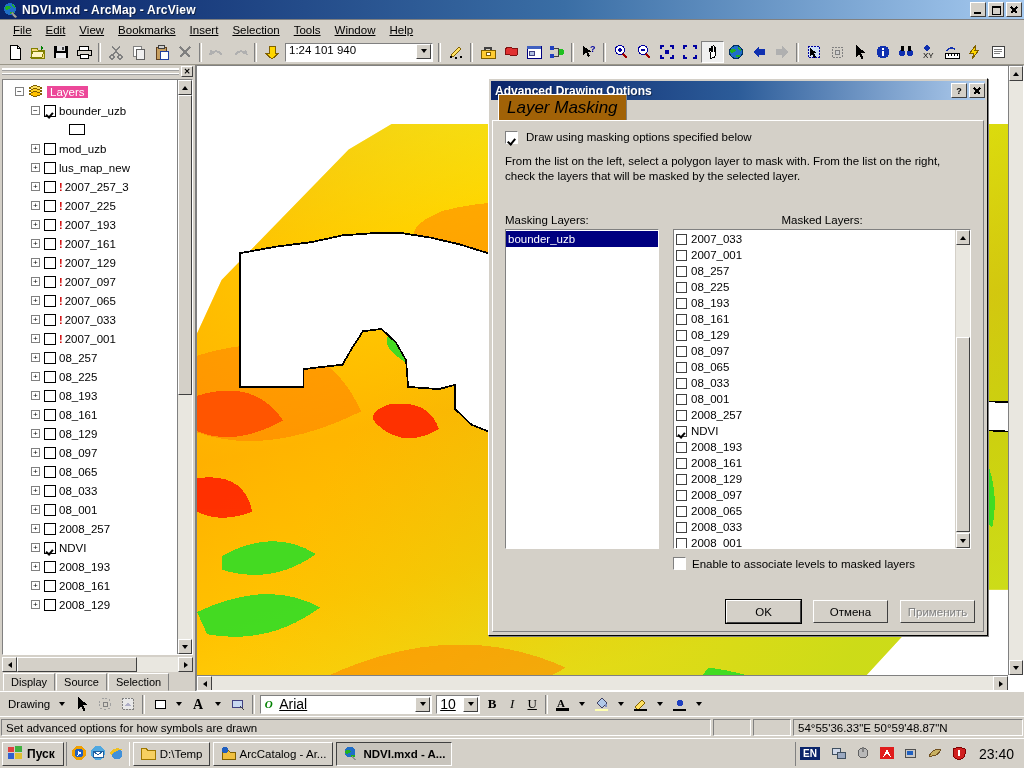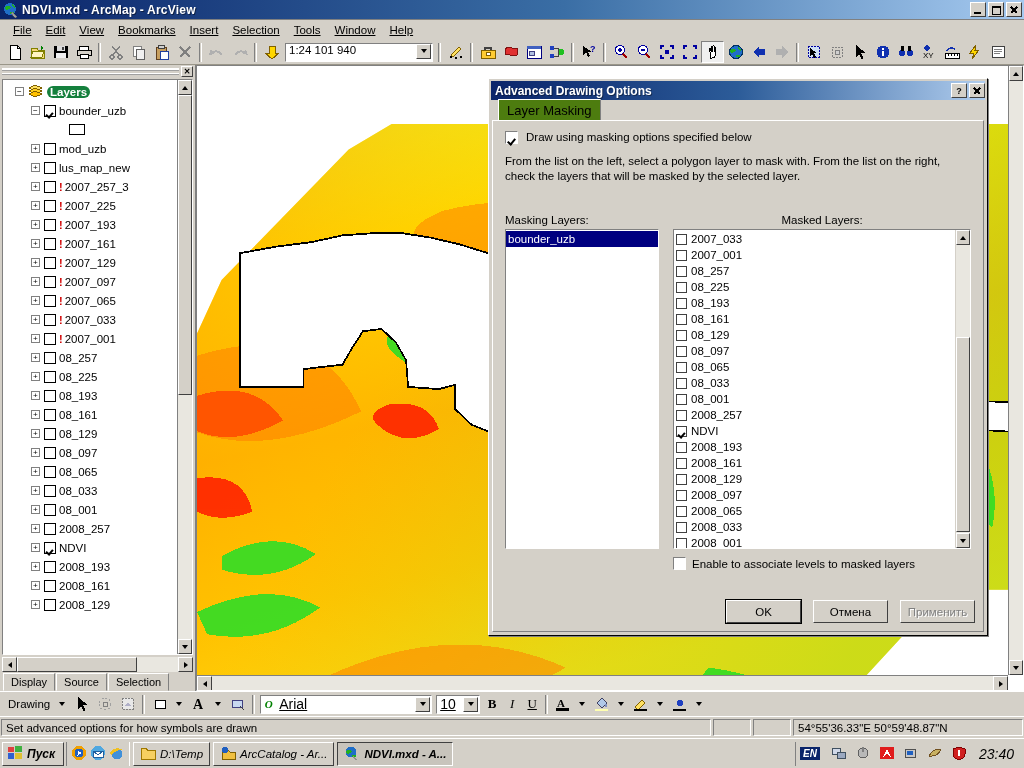--- a/index.html
+++ b/index.html
@@ -68,21 +68,21 @@
   .toc-list{ flex:1 1 auto; overflow:hidden; padding:2px 0 0 0; min-width:0;}
   .layer{ display:flex; align-items:center; height:19px; white-space:nowrap; font-size:11.5px;}
   .exp{ width:9px;height:9px;border:1px solid #808080;background:#fff;margin-right:4px;
      font-size:8px;line-height:7px;text-align:center;color:#000;flex:0 0 9px;font-family:"Liberation Mono",monospace;}
   .chk{ width:12px;height:12px;border:1px solid #000;background:#fff;margin-right:3px;flex:0 0 12px;
      position:relative;}
   .chk.on:after{ content:"";position:absolute;left:2px;top:5px;width:3px;height:5px;
      border:solid #000;border-width:0 2px 2px 0;transform:rotate(40deg);}
   .bang{ color:#d00000;font-weight:bold;margin-right:2px;font-size:11px;}
   .lname{ color:#000; }
-  .layers-root .lname{ background:#15803d;color:#fff;font-weight:bold;padding:0 3px;border-radius:6px;}
+  .layers-root .lname{ background:#ec4899;color:#fff;font-weight:normal;padding:0 3px;}
   .swatch{ width:16px;height:11px;border:1px solid #000;background:#fff;}
   
   .vsb{ width:15px;flex:0 0 15px;background:#d4d0c8;border-left:1px solid #808080;
      display:flex;flex-direction:column;}
   .sbbtn{ height:15px;flex:0 0 15px;background:#d4d0c8;border:1px solid;
      border-color:#fff #404040 #404040 #fff;display:flex;align-items:center;justify-content:center;}
   .sbtrack{ flex:1 1 auto;background:#e9e7e0; position:relative;}
   .sbthumb{ position:absolute;left:0;right:0;background:#d4d0c8;border:1px solid;
      border-color:#fff #404040 #404040 #fff;}
   .tri-up{width:0;height:0;border-left:3px solid transparent;border-right:3px solid transparent;border-bottom:4px solid #000;}
@@ -130,22 +130,22 @@
   
   .dialog{ position:absolute; left:488px; top:78px; width:500px; height:558px;
      background:#d4d0c8; border:1px solid; border-color:#fff #000 #000 #fff;
      box-shadow:1px 1px 0 #808080; display:flex; flex-direction:column; z-index:50;}
   .dlg-title{ height:19px;flex:0 0 19px;margin:2px;display:flex;align-items:center;
      background:linear-gradient(to right,#0a246a 0%,#2c5c99 50%,#b0cdee 100%);
      color:#fff;font-weight:bold;font-size:12px;padding-left:4px;}
   .dlg-title .t{flex:1 1 auto;text-shadow:1px 1px 0 rgba(0,0,0,.4);}
   .dlg-body{ flex:1 1 auto; margin:0 3px 3px 3px; position:relative;}
   .tabstrip{ display:flex; align-items:flex-end; height:19px; padding-left:6px;}
-  .dtab{ padding:3px 8px 3px 8px;font-size:13px;background:#4d7c0f;
-     border:1px solid;border-color:#fff #808080 #d4d0c8 #fff;position:relative;top:1px;}
+  .dtab{ padding:3px 8px 3px 8px;font-size:17px;background:#a16207;
+     border:1px solid;border-color:#fff #808080 #d4d0c8 #fff;position:relative;top:1px;font-style:italic;}
   .tabpanel{ position:absolute;left:0;right:0;top:18px;bottom:0;background:#d4d0c8;
      border:1px solid;border-color:#fff #808080 #808080 #fff;padding:10px 12px;}
   .dchk{ display:flex;align-items:flex-start;gap:8px;font-size:11.5px;margin-bottom:10px;}
   .dchkbox{ width:13px;height:13px;background:#fff;border:1px solid;
      border-color:#808080 #fff #fff #808080;position:relative;flex:0 0 13px;}
   .dchkbox.on:after{ content:"";position:absolute;left:3px;top:5px;width:3px;height:6px;
      border:solid #000;border-width:0 2px 2px 0;transform:rotate(40deg);}
   .instr{ font-size:11.5px;line-height:15px;margin-bottom:30px;}
   .cols{ display:flex; gap:14px; }
   .col-left{ width:154px; }
@@ -163,21 +163,21 @@
   .bottomchk{ margin-top:8px;display:flex;align-items:center;gap:6px;font-size:11.5px;}
   .dlg-btns{ position:absolute;right:8px;bottom:8px;display:flex;gap:12px;}
   .dbtn{ width:75px;height:23px;background:#d4d0c8;font-size:11.5px;
      border:1px solid;border-color:#fff #404040 #404040 #fff;
      display:flex;align-items:center;justify-content:center;}
   .dbtn.default{ outline:1px solid #000; }
   .dbtn.disabled{ color:#808080;text-shadow:1px 1px 0 #fff;}
 
   
   .taskbar{ position:absolute;left:0;right:0;bottom:0;height:30px;
-     background:#d4d0c8;border-top:1px solid #fff;display:flex;align-items:center;padding:2px;z-index:60;font-style:italic;}
+     background:#d4d0c8;border-top:1px solid #fff;display:flex;align-items:center;padding:2px;z-index:60;}
   .startbtn{ height:24px;display:flex;align-items:center;gap:4px;padding:0 8px 0 4px;
      background:#d4d0c8;border:1px solid;border-color:#fff #404040 #404040 #fff;
      font-weight:bold;font-size:12px;}
   .qlaunch{ display:flex;align-items:center;gap:3px;padding:0 4px;
      border-left:1px solid #808080;border-right:1px solid #fff;height:24px;margin-left:2px;}
   .taskitem{ height:24px;display:flex;align-items:center;gap:4px;padding:0 6px;margin-left:3px;
      background:#d4d0c8;border:1px solid;border-color:#fff #404040 #404040 #fff;
      font-size:11.5px;max-width:150px;white-space:nowrap;overflow:hidden;}
   .taskitem.active{ border-color:#404040 #fff #fff #404040; background:#c8c4bc;font-weight:bold;}
   .tray{ margin-left:auto;height:24px;display:flex;align-items:center;gap:8px;padding:0 4px;

